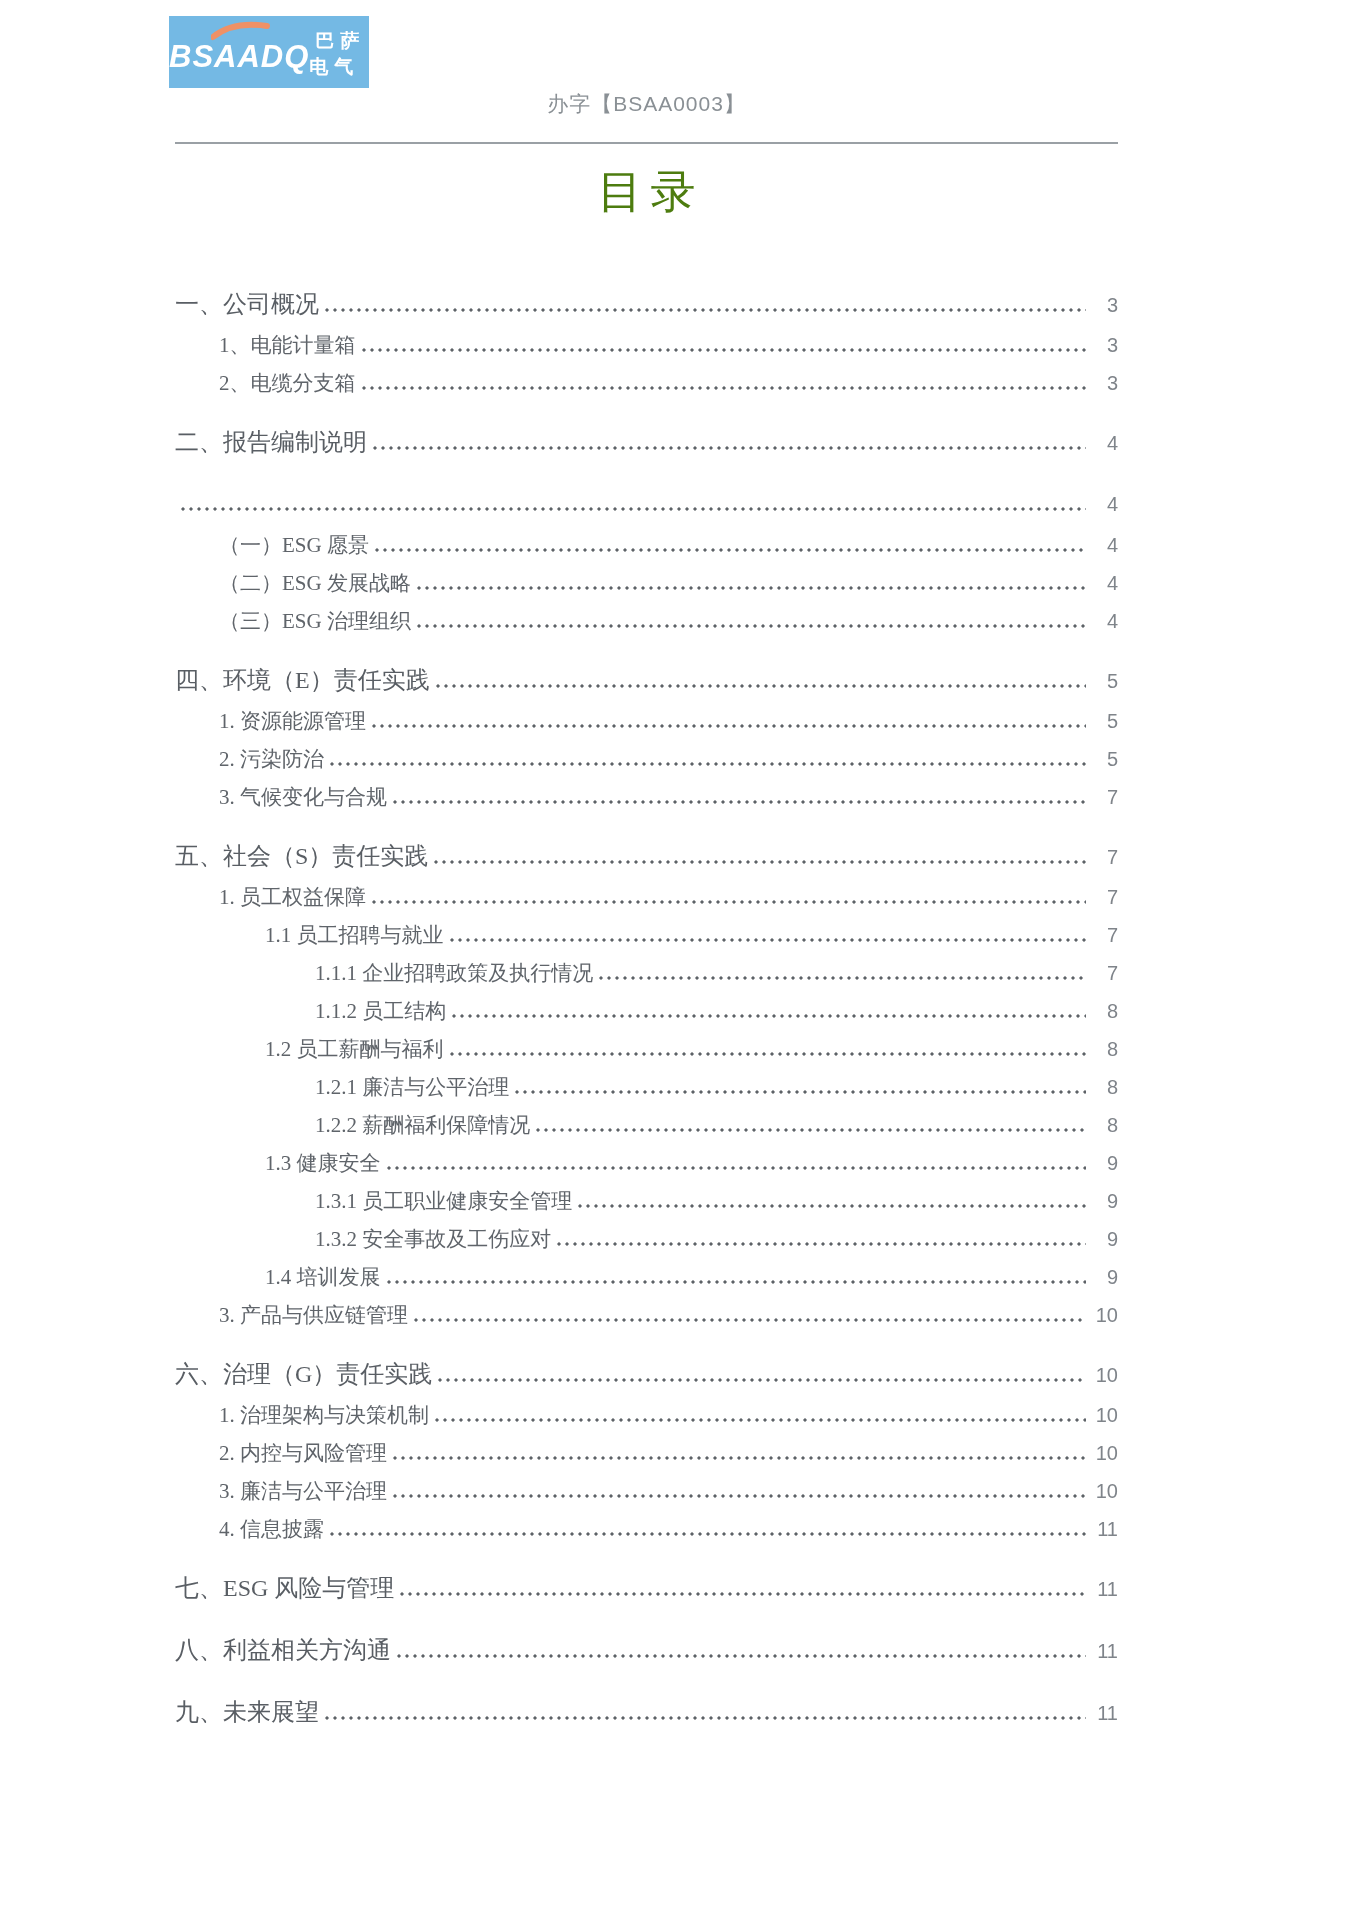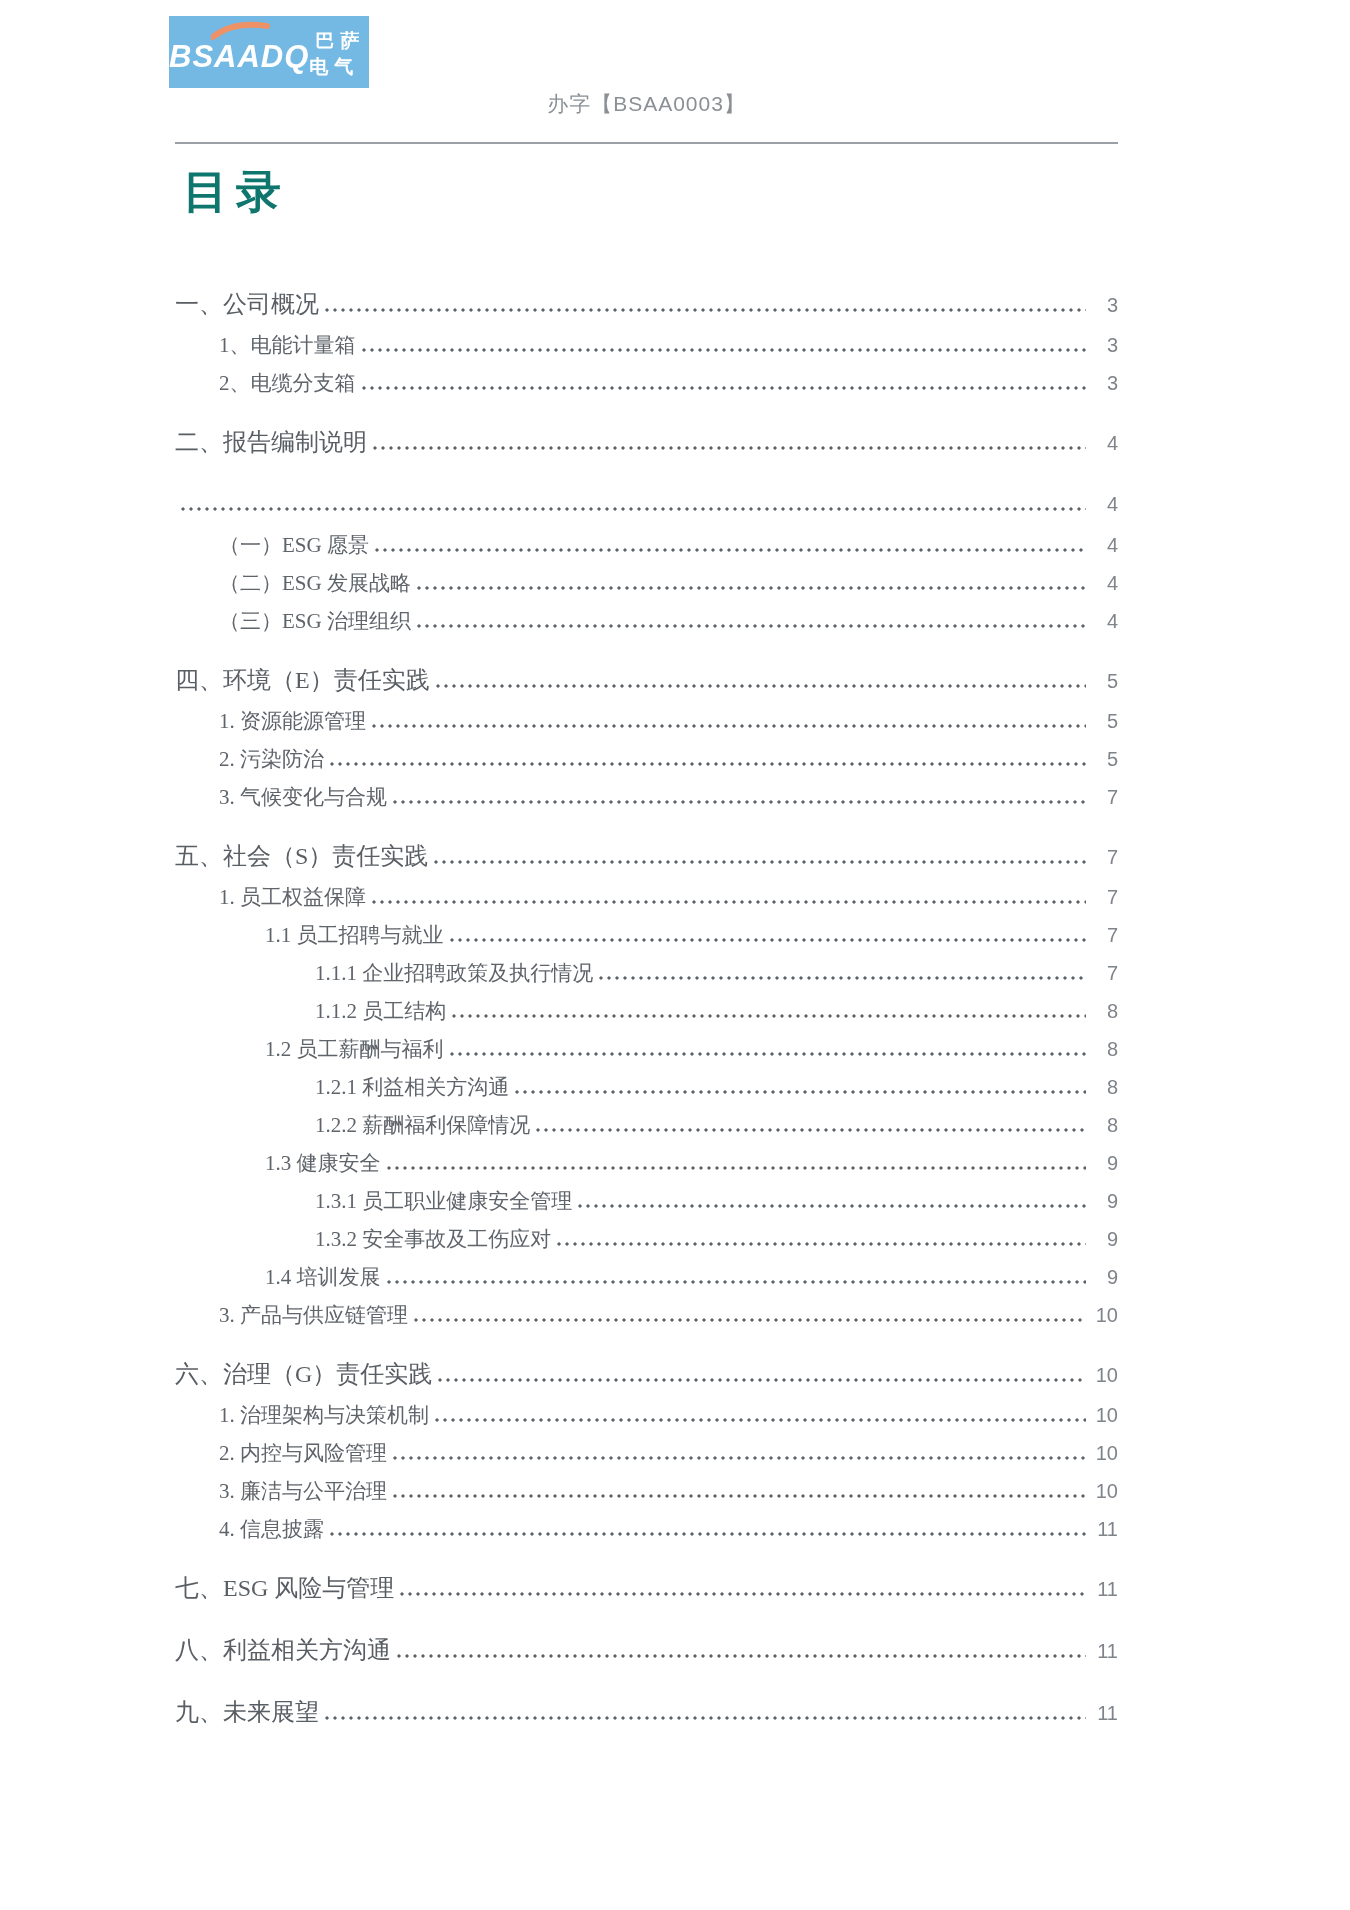--- a/index.html
+++ b/index.html
@@ -37,22 +37,23 @@
     text-align: center;
     font-family: "Liberation Sans", sans-serif;
     font-size: 21px; color: #8a9095; letter-spacing: 1px;
   }
   .header-rule {
     margin: 0 0 0 175px; width: 943px;
     border: none; border-top: 2px solid #9aa0a5;
   }
   .doc-title {
     width: 943px; margin: 18px 0 0 175px;
-    font-size: 45px; font-weight: 700;
-    color: #0f766e; letter-spacing: 8px; text-indent: 8px;
+    text-align: center;
+    font-size: 45px; font-weight: 400;
+    color: #4d7c0f; letter-spacing: 8px; text-indent: 8px;
     line-height: 60px;
   }
   .toc { width: 943px; margin: 60px 0 0 175px; }
   .toc-row { display: flex; align-items: baseline; }
   .toc-row.level-1 {
     font-size: 24px; height: 44px; line-height: 44px;
     margin-top: 18px; color: #595e64;
   }
   .toc-row.level-2, .toc-row.level-3, .toc-row.level-4 {
     font-size: 21px; height: 38px; line-height: 38px;
@@ -176,21 +177,21 @@
       <span class="toc-label">1.1.2 员工结构</span>
       <span class="dots"></span>
       <span class="toc-page">8</span>
     </div>
     <div class="toc-row level-3">
       <span class="toc-label">1.2 员工薪酬与福利</span>
       <span class="dots"></span>
       <span class="toc-page">8</span>
     </div>
     <div class="toc-row level-4">
-      <span class="toc-label">1.2.1 利益相关方沟通</span>
+      <span class="toc-label">1.2.1 廉洁与公平治理</span>
       <span class="dots"></span>
       <span class="toc-page">8</span>
     </div>
     <div class="toc-row level-4">
       <span class="toc-label">1.2.2 薪酬福利保障情况</span>
       <span class="dots"></span>
       <span class="toc-page">8</span>
     </div>
     <div class="toc-row level-3">
       <span class="toc-label">1.3 健康安全</span>

